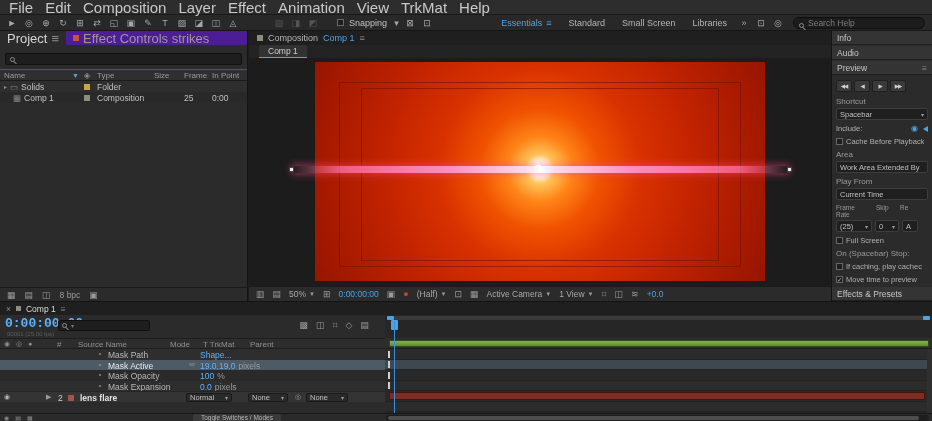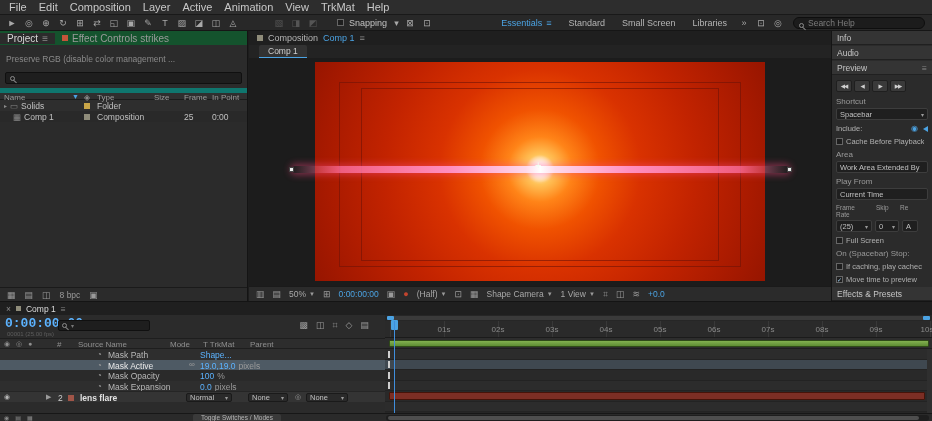--- a/index.html
+++ b/index.html
@@ -2,44 +2,44 @@
 <html><head>
 <meta charset="utf-8">
 <style>
 *{margin:0;padding:0;box-sizing:border-box}
 html,body{width:932px;height:421px;overflow:hidden}
 body{position:relative;background:#1d1d1d;font-family:"Liberation Sans",sans-serif;font-size:10px;color:#c2c2c2}
 .dim{color:#8a8a8a}.blue{color:#4ba3e3}.white{color:#dcdcdc}
 .clip{white-space:nowrap;overflow:hidden}
 
 .menubar{position:absolute;top:0;left:0;right:0;height:15px;background:#2d2d2d;border-bottom:1px solid #191919;display:flex;align-items:center;padding-left:3px;z-index:5}
-.mi{padding:0 6px;font-size:11px;color:#c8c8c8}
+.mi{padding:0 6px;font-size:15px;color:#c8c8c8}
 
 .toolbar{position:absolute;top:15px;height:16px;left:0;right:0;background:#282828;border-bottom:1px solid #161616;display:flex;align-items:center;padding:0 4px;gap:1px}
 .tool{width:16px;text-align:center;font-size:9px;color:#a8a8a8;flex:none}
 .tool.off{color:#555}
 .ws{padding:0 8px;font-size:9px;color:#b5b5b5;display:flex;gap:4px;align-items:center}
 .ws.active{color:#4ba3e3}
 .searchbox{width:132px;height:12px;background:#1c1c1c;border:1px solid #0e0e0e;border-radius:6px;display:flex;align-items:flex-end;gap:4px;padding:0 5px;color:#7d7d7d;font-size:8.5px;margin:0 3px 0 6px;flex:none}
 .mag{width:5px;height:5px;border:1px solid #8a8a8a;border-radius:50%;position:relative;flex:none}
 .mag:after{content:"";position:absolute;width:4px;height:1px;background:#8a8a8a;right:-3px;bottom:-2px;transform:rotate(40deg)}
 .cbx{width:7px;height:7px;background:#1e1e1e;border:1px solid #666;flex:none;display:flex;align-items:center;justify-content:center;font-size:6px;color:#9fd0f5;line-height:6px}
 .sq{width:6px;height:6px;flex:none}
 .sq.orange{background:#c4553a}.sq.yellow{background:#c9a648}.sq.gray{background:#8f8c7a}.sq.red{background:#a05548}
 
 .project-panel{position:absolute;top:31px;left:0;width:248px;height:270px;background:#2b2b2b;border-right:1px solid #141414}
-.ptabs{height:14px;background:#14532d;display:flex;align-items:center;font-size:10px}
+.ptabs{height:14px;background:#4c1d95;display:flex;align-items:center;font-size:13px}
 .ptab{display:flex;align-items:center;gap:4px;padding:0 7px;color:#9a9a9a}
 .ptab.active{background:#2b2b2b;color:#d6d6d6}
 .pinfo{display:flex;gap:7px;padding:5px 4px 0}
 .thumb{width:56px;height:38px;background:#8e0090;border:1px solid #656565;flex:none}
 .meta{font-size:8.5px;color:#9a9a9a;padding-top:3px;line-height:1.6}
 .pnote{font-size:8.5px;padding:9px 6px 0;color:#8a8a8a}
 .psearch{margin:8px 5px 4px;height:12px;background:#1e1e1e;border:1px solid #101010;border-radius:2px;display:flex;align-items:center;padding:0 4px}
-.phead{height:12px;background:#2f2f2f;border-top:5px solid #0f766e;border-bottom:1px solid #1b1b1b;display:flex;align-items:flex-start;font-size:8px;color:#9a9a9a}
+.phead{height:12px;background:#2f2f2f;border-top:1px solid #0f766e;border-bottom:1px solid #1b1b1b;display:flex;align-items:center;font-size:8px;color:#9a9a9a}
 .prow{height:11px;display:flex;align-items:center;font-size:8.5px;color:#c0c0c0}
 .prow.a{background:#2e2e2e}.prow.b{background:#292929}
 .c1{width:72px;display:flex;align-items:center;gap:3px;padding-left:4px}
 .cSort{width:12px;color:#4ba3e3;font-size:7px}
 .csw{width:13px;display:flex;align-items:center}
 .ct{width:57px}.cs{width:30px}.cf{width:28px}.ci{flex:1}
 .pfoot{position:absolute;bottom:0;left:0;right:0;height:14px;background:#2b2b2b;border-top:1px solid #1a1a1a;display:flex;align-items:center;gap:9px;padding:0 7px;font-size:8.5px;color:#9a9a9a}
 
 .comp-panel{position:absolute;top:31px;left:249px;width:582px;height:270px;background:#232323}
 .ctabs{height:14px;background:#1f1f1f;display:flex;align-items:center;gap:5px;padding:0 8px;font-size:9px;color:#b5b5b5}
@@ -126,21 +126,21 @@
 .sthumb{position:absolute;left:2px;right:10px;top:1px;height:4px;background:#4e4e4e;border-radius:2px}
 </style>
 </head>
 <body>
 
 <div class="menubar">
   <span class="mi">File</span>
   <span class="mi">Edit</span>
   <span class="mi">Composition</span>
   <span class="mi">Layer</span>
-  <span class="mi">Active</span>
+  <span class="mi">Effect</span>
   <span class="mi">Animation</span>
   <span class="mi">View</span>
   <span class="mi">TrkMat</span>
   <span class="mi">Help</span>
 </div>
 
 <div class="toolbar">
   <span class="tool">►</span>
   <span class="tool">◎</span>
   <span class="tool">⊕</span>
@@ -186,21 +186,20 @@
   <div class="ptabs">
     <div class="ptab active">
       <span>Project</span>
       <span class="dim">≡</span>
     </div>
     <div class="ptab">
       <span class="sq orange"></span>
       <span>Effect Controls strikes</span>
     </div>
   </div>
-  <div class="pnote clip">Preserve RGB (disable color management ...</div>
   <div class="psearch">
     <span class="mag"></span>
   </div>
   <div class="phead">
     <span class="c1">Name</span>
     <span class="cSort">▼</span>
     <span class="csw dim">◈</span>
     <span class="ct">Type</span>
     <span class="cs">Size</span>
     <span class="cf">Frame</span>
@@ -277,21 +276,21 @@
     <span class="blue">0:00:00:00</span>
     <span class="ic">▣</span>
     <span class="ic red">●</span>
     <span class="drop">
         <span>(Half)</span>
         <span class="car">▼</span>
       </span>
     <span class="ic">⊡</span>
     <span class="ic">▦</span>
     <span class="drop">
-        <span>Shape Camera</span>
+        <span>Active Camera</span>
         <span class="car">▼</span>
       </span>
     <span class="drop">
         <span>1 View</span>
         <span class="car">▼</span>
       </span>
     <span class="ic">⌗</span>
     <span class="ic">◫</span>
     <span class="ic">≋</span>
     <span class="blue">+0.0</span>
@@ -462,32 +461,20 @@
             <span class="car">▾</span>
           </span>
       </div>
     </div>
   </div>
 
   <div class="tright">
     <div class="wabar">
       <span class="wacap" style="left:0"></span>
       <span class="wacap" style="right:0"></span>
-    </div>
-    <div class="ruler">
-      <span class="rlab" style="left:59px">01s</span>
-      <span class="rlab" style="left:113px">02s</span>
-      <span class="rlab" style="left:167px">03s</span>
-      <span class="rlab" style="left:221px">04s</span>
-      <span class="rlab" style="left:275px">05s</span>
-      <span class="rlab" style="left:329px">06s</span>
-      <span class="rlab" style="left:383px">07s</span>
-      <span class="rlab" style="left:437px">08s</span>
-      <span class="rlab" style="left:491px">09s</span>
-      <span class="rlab" style="left:542px">10s</span>
     </div>
     <div class="gbarrow">
       <div class="gbar"></div>
     </div>
     <div class="rrows">
       <div class="rrow2 a">
           <span class="kmark"></span>
         </div>
       <div class="rrow2 sel">
           <span class="kmark"></span>

